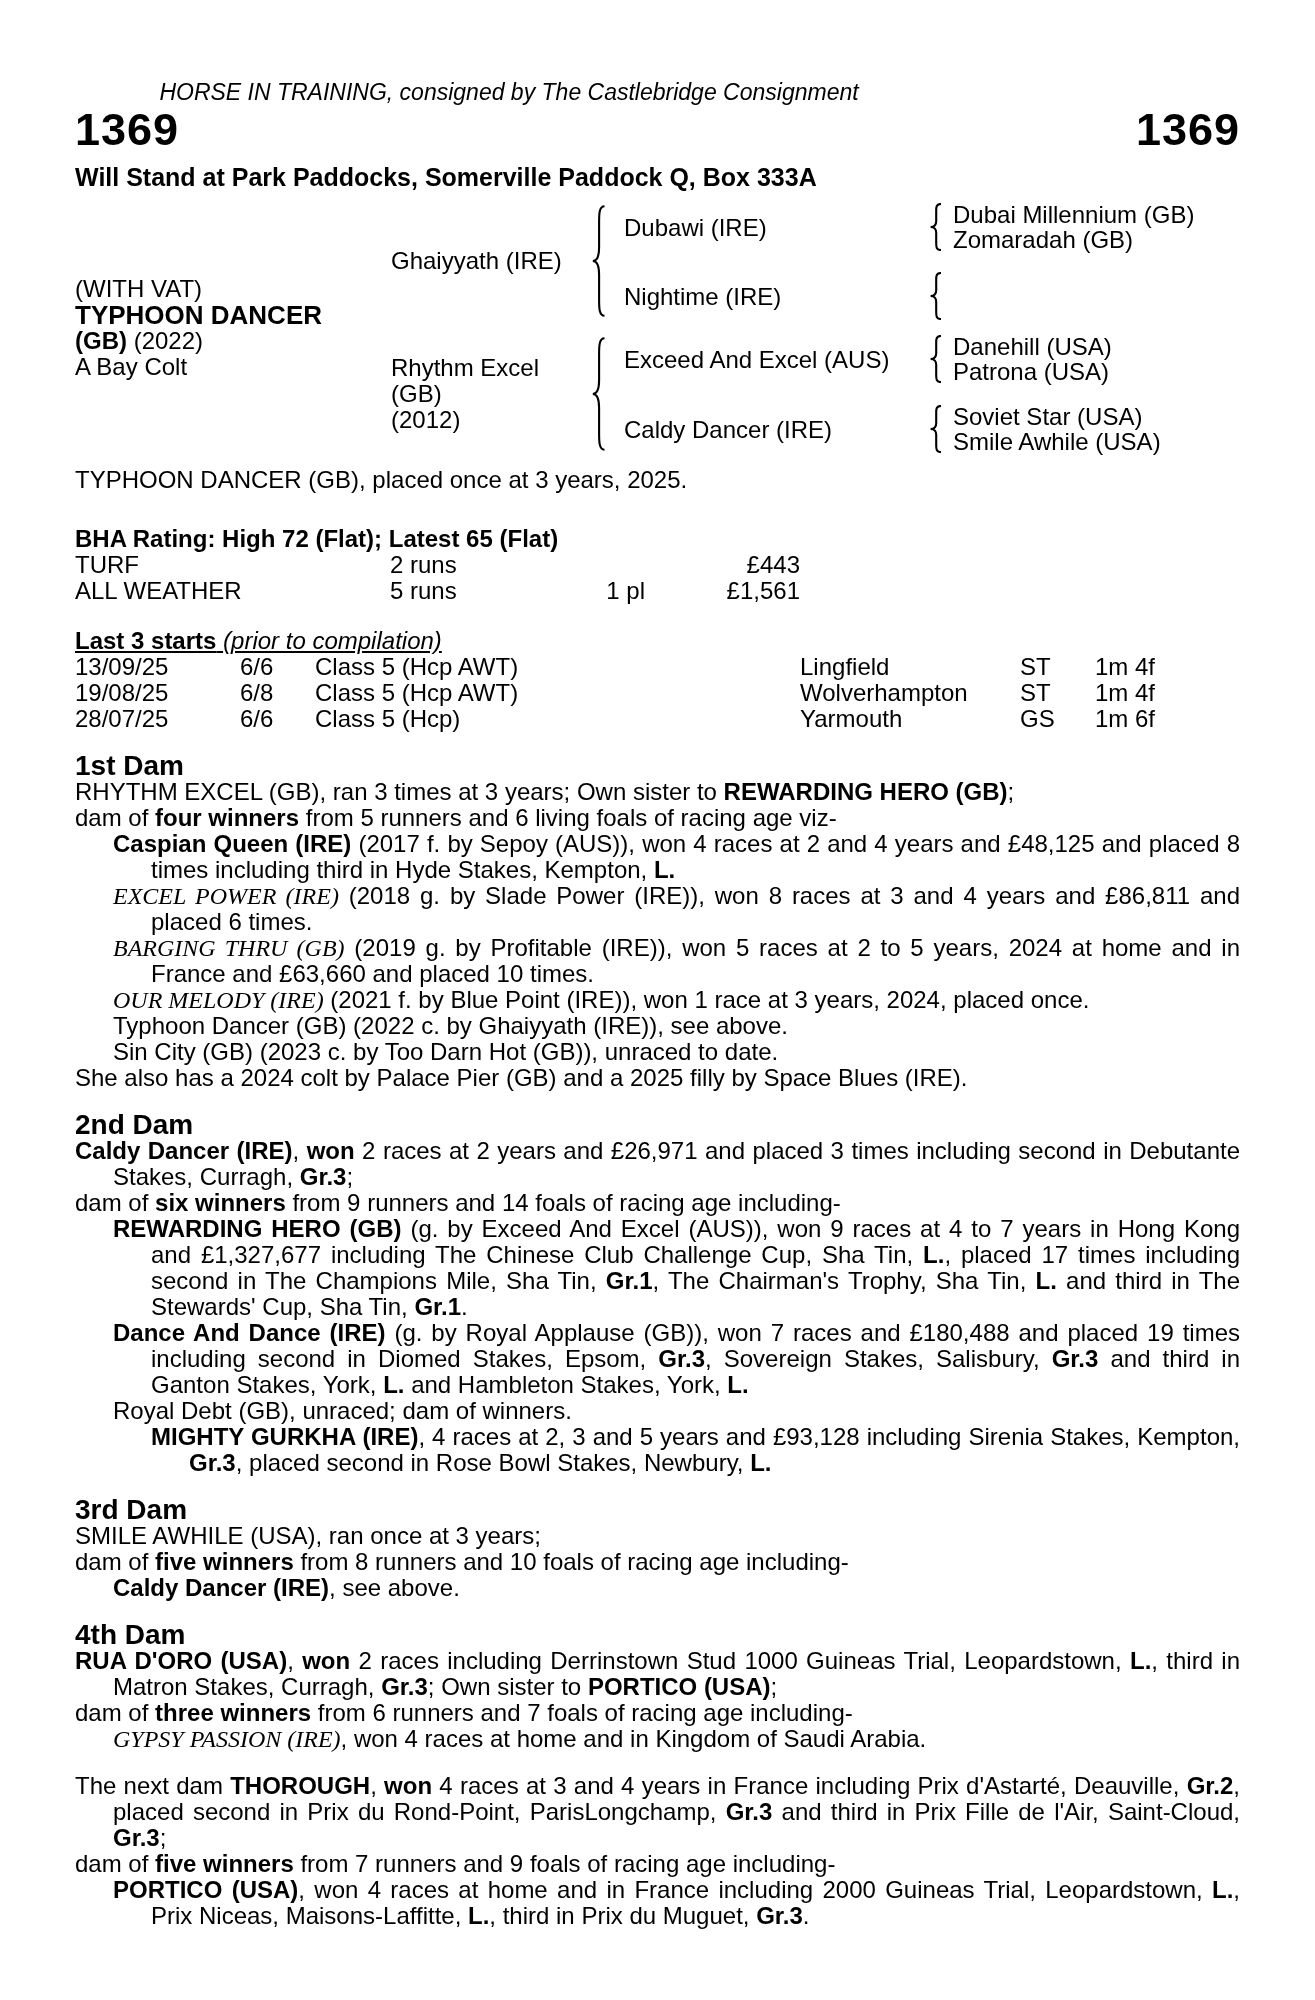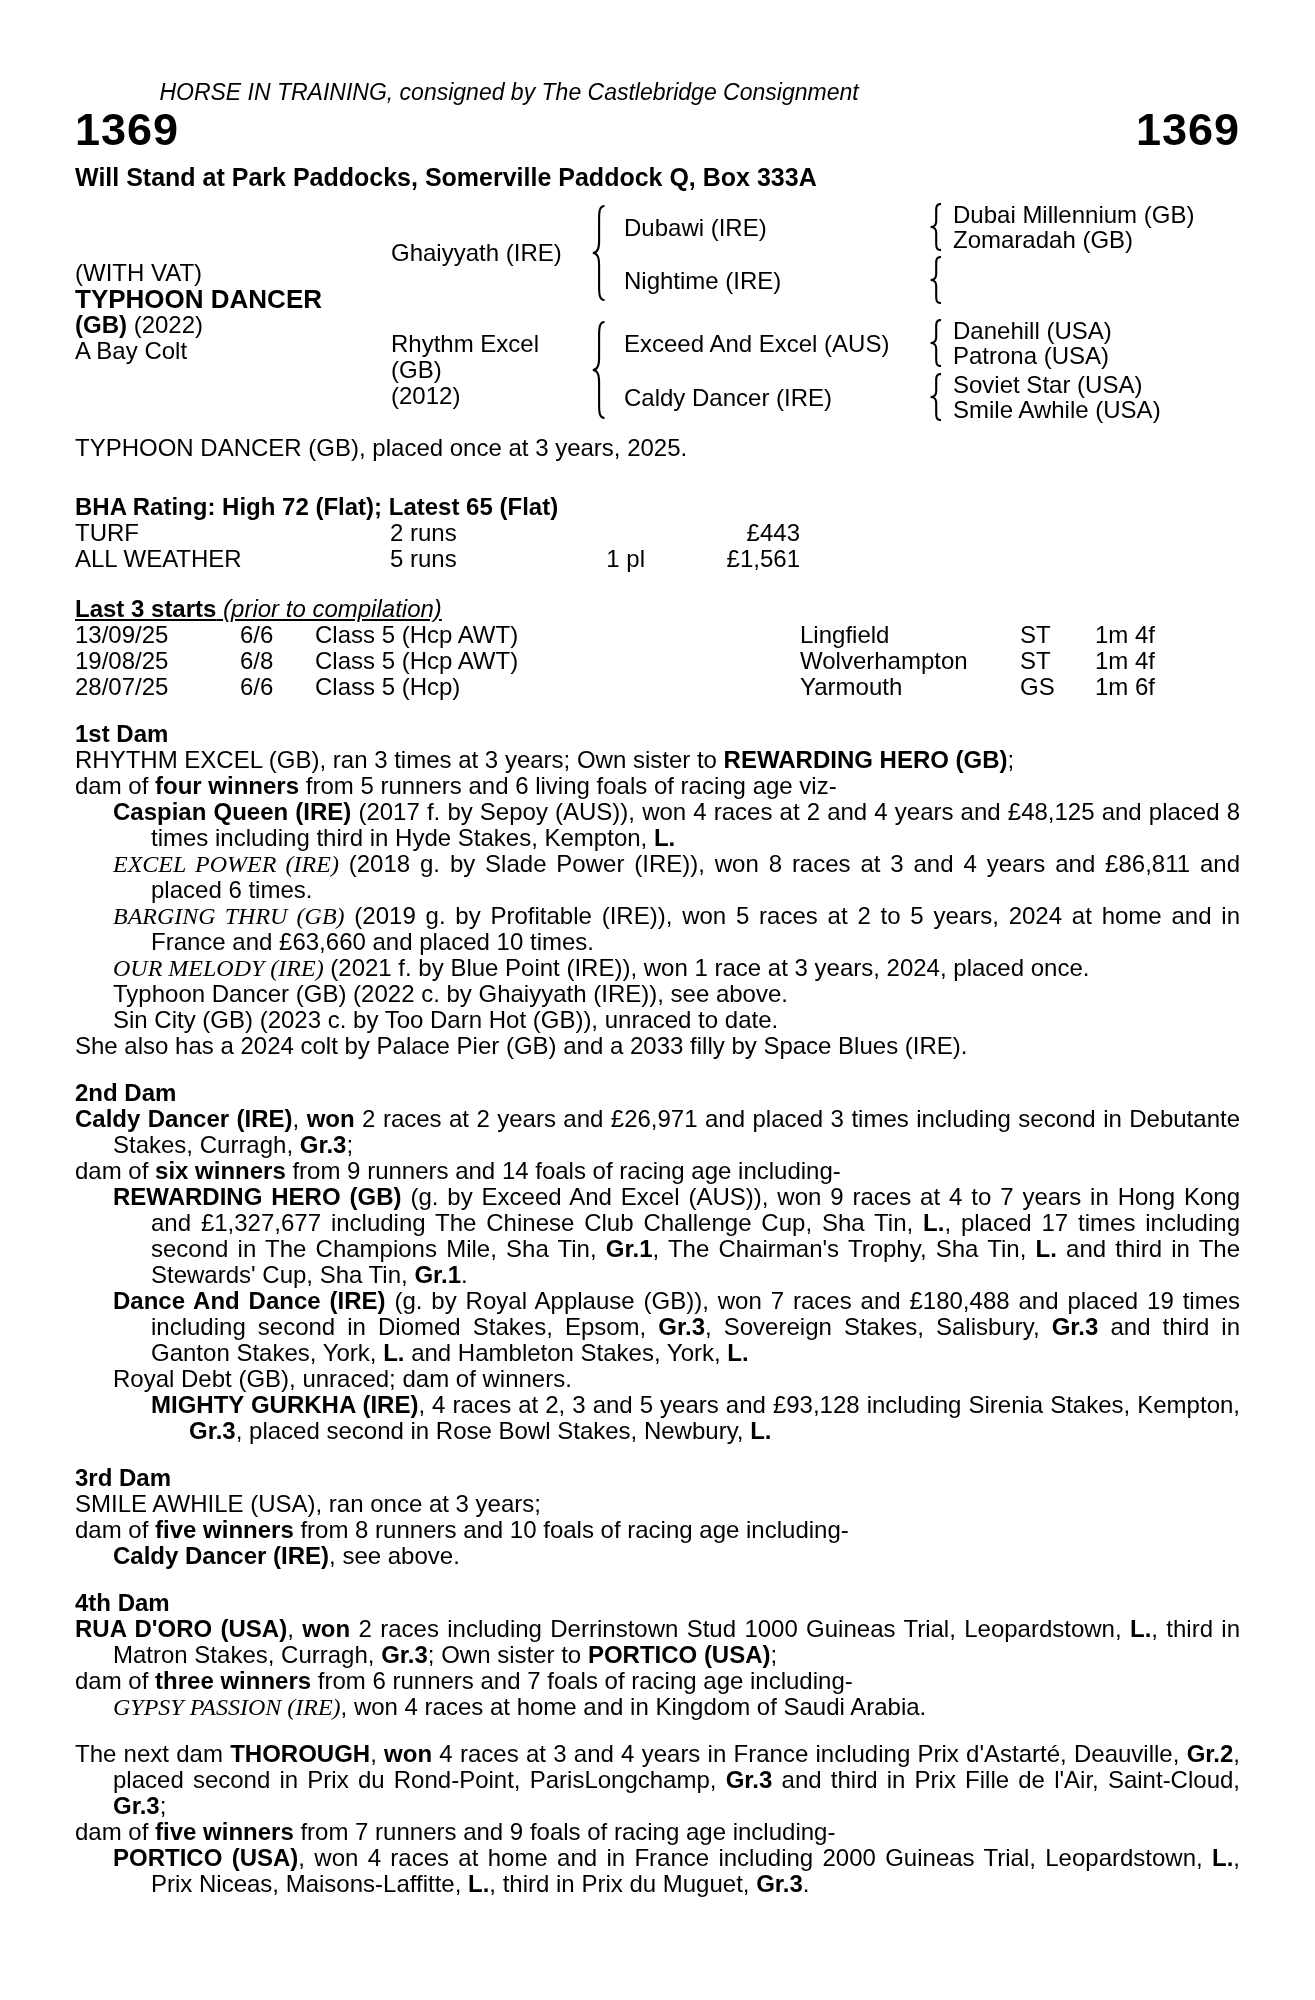--- a/index.html
+++ b/index.html
@@ -17,40 +17,40 @@
   .ped-subject { flex:0 0 290px; line-height:26px; }
   .ped-subject .subj-name { font-weight:bold; font-size:26px; }
   .brace { display:block; }
   .brace path { stroke:#000; fill:none; stroke-width:2.1; }
   .brace-xl { width:20px; align-self:stretch; margin:2px 0; }
   .brace-lg { width:18px; align-self:stretch; margin:2px 0; }
   .brace-sm { width:16px; height:48px; flex:0 0 16px; }
   .gen1col { display:flex; flex-direction:column; gap:14px; padding-left:10px; }
   .gen1group { display:flex; align-items:center; }
   .gen1name { width:200px; line-height:26px;margin-left:16px; }
-  .gen2col { display:flex; flex-direction:column; gap:4px; }
+  .gen2col { display:flex; flex-direction:column; gap:20px; }
   .gen2group { display:flex; align-items:center; }
   .gen2name { width:305px; margin-left:15px; line-height:25px; }
   .gen3col { width:300px; margin-left:8px; line-height:25px; }
 
   
   .summary { font-size:24px; line-height:26px; margin-top:13px; }
   .bha { font-weight:bold; font-size:24px; line-height:26px; margin-top:33px; }
   .stats-row { display:grid; grid-template-columns:315px 155px 100px 155px; font-size:24px; line-height:26px; }
   .stats-row .r { text-align:right; }
   .last3-head { margin-top:24px; font-size:24px; line-height:26px;text-decoration:underline; }
   .last3-head .t { font-weight:bold; }
   .last3-head .s { font-style:italic; }
   .last3-row { display:grid; grid-template-columns:165px 75px 485px 220px 75px 110px; font-size:24px; line-height:26px; }
 
   
   .sections { margin-top:21px; }
   .section { margin-top:21px; }
   .section:first-child { margin-top:20px; }
-  .sec-head { font-weight:bold; font-size:24px; line-height:26px; }
+  .sec-head { font-weight:bold; font-size:28px; line-height:26px; }
   .para { font-size:24px; line-height:26px; text-align:justify; }
   .b { font-weight:bold; }
   .i { font-style:italic;font-family:Liberation Serif, serif; }
 </style>
 </head>
 <body>
 
 <div class="page">
 
   <div class="consign">HORSE IN TRAINING, consigned by The Castlebridge Consignment</div>
@@ -191,21 +191,21 @@
       <div class="section">
         <div class="sec-head">1st Dam</div>
         <div class="para" style="padding-left: 38px; text-indent: -38px;"><span>RHYTHM EXCEL (GB), ran 3 times at 3 years; Own sister to </span><span class="b">REWARDING HERO (GB)</span><span>;</span></div>
         <div class="para" style="padding-left: 38px; text-indent: -38px;"><span>dam of </span><span class="b">four winners</span><span> from 5 runners and 6 living foals of racing age viz-</span></div>
         <div class="para" style="padding-left: 76px; text-indent: -38px;"><span class="b">Caspian Queen (IRE)</span><span> (2017 f. by Sepoy (AUS)), won 4 races at 2 and 4 years and £48,125 and placed 8 times including third in Hyde Stakes, Kempton, </span><span class="b">L.</span></div>
         <div class="para" style="padding-left: 76px; text-indent: -38px;"><span class="i">EXCEL POWER (IRE)</span><span> (2018 g. by Slade Power (IRE)), won 8 races at 3 and 4 years and £86,811 and placed 6 times.</span></div>
         <div class="para" style="padding-left: 76px; text-indent: -38px;"><span class="i">BARGING THRU (GB)</span><span> (2019 g. by Profitable (IRE)), won 5 races at 2 to 5 years, 2024 at home and in France and £63,660 and placed 10 times.</span></div>
         <div class="para" style="padding-left: 76px; text-indent: -38px;"><span class="i">OUR MELODY (IRE)</span><span> (2021 f. by Blue Point (IRE)), won 1 race at 3 years, 2024, placed once.</span></div>
         <div class="para" style="padding-left: 76px; text-indent: -38px;"><span>Typhoon Dancer (GB) (2022 c. by Ghaiyyath (IRE)), see above.</span></div>
         <div class="para" style="padding-left: 76px; text-indent: -38px;"><span>Sin City (GB) (2023 c. by Too Darn Hot (GB)), unraced to date.</span></div>
-        <div class="para" style="padding-left: 38px; text-indent: -38px;"><span>She also has a 2024 colt by Palace Pier (GB) and a 2033 filly by Space Blues (IRE).</span></div>
+        <div class="para" style="padding-left: 38px; text-indent: -38px;"><span>She also has a 2024 colt by Palace Pier (GB) and a 2025 filly by Space Blues (IRE).</span></div>
       </div>
       <div class="section">
         <div class="sec-head">2nd Dam</div>
         <div class="para" style="padding-left: 38px; text-indent: -38px;"><span class="b">Caldy Dancer (IRE)</span><span>, </span><span class="b">won</span><span> 2 races at 2 years and £26,971 and placed 3 times including second in Debutante Stakes, Curragh, </span><span class="b">Gr.3</span><span>;</span></div>
         <div class="para" style="padding-left: 38px; text-indent: -38px;"><span>dam of </span><span class="b">six winners</span><span> from 9 runners and 14 foals of racing age including-</span></div>
         <div class="para" style="padding-left: 76px; text-indent: -38px;"><span class="b">REWARDING HERO (GB)</span><span> (g. by Exceed And Excel (AUS)), won 9 races at 4 to 7 years in Hong Kong and £1,327,677 including The Chinese Club Challenge Cup, Sha Tin, </span><span class="b">L.</span><span>, placed 17 times including second in The Champions Mile, Sha Tin, </span><span class="b">Gr.1</span><span>, The Chairman's Trophy, Sha Tin, </span><span class="b">L.</span><span> and third in The Stewards' Cup, Sha Tin, </span><span class="b">Gr.1</span><span>.</span></div>
         <div class="para" style="padding-left: 76px; text-indent: -38px;"><span class="b">Dance And Dance (IRE)</span><span> (g. by Royal Applause (GB)), won 7 races and £180,488 and placed 19 times including second in Diomed Stakes, Epsom, </span><span class="b">Gr.3</span><span>, Sovereign Stakes, Salisbury, </span><span class="b">Gr.3</span><span> and third in Ganton Stakes, York, </span><span class="b">L.</span><span> and Hambleton Stakes, York, </span><span class="b">L.</span></div>
         <div class="para" style="padding-left: 76px; text-indent: -38px;"><span>Royal Debt (GB), unraced; dam of winners.</span></div>
         <div class="para" style="padding-left: 114px; text-indent: -38px;"><span class="b">MIGHTY GURKHA (IRE)</span><span>, 4 races at 2, 3 and 5 years and £93,128 including Sirenia Stakes, Kempton, </span><span class="b">Gr.3</span><span>, placed second in Rose Bowl Stakes, Newbury, </span><span class="b">L.</span></div>
       </div>

